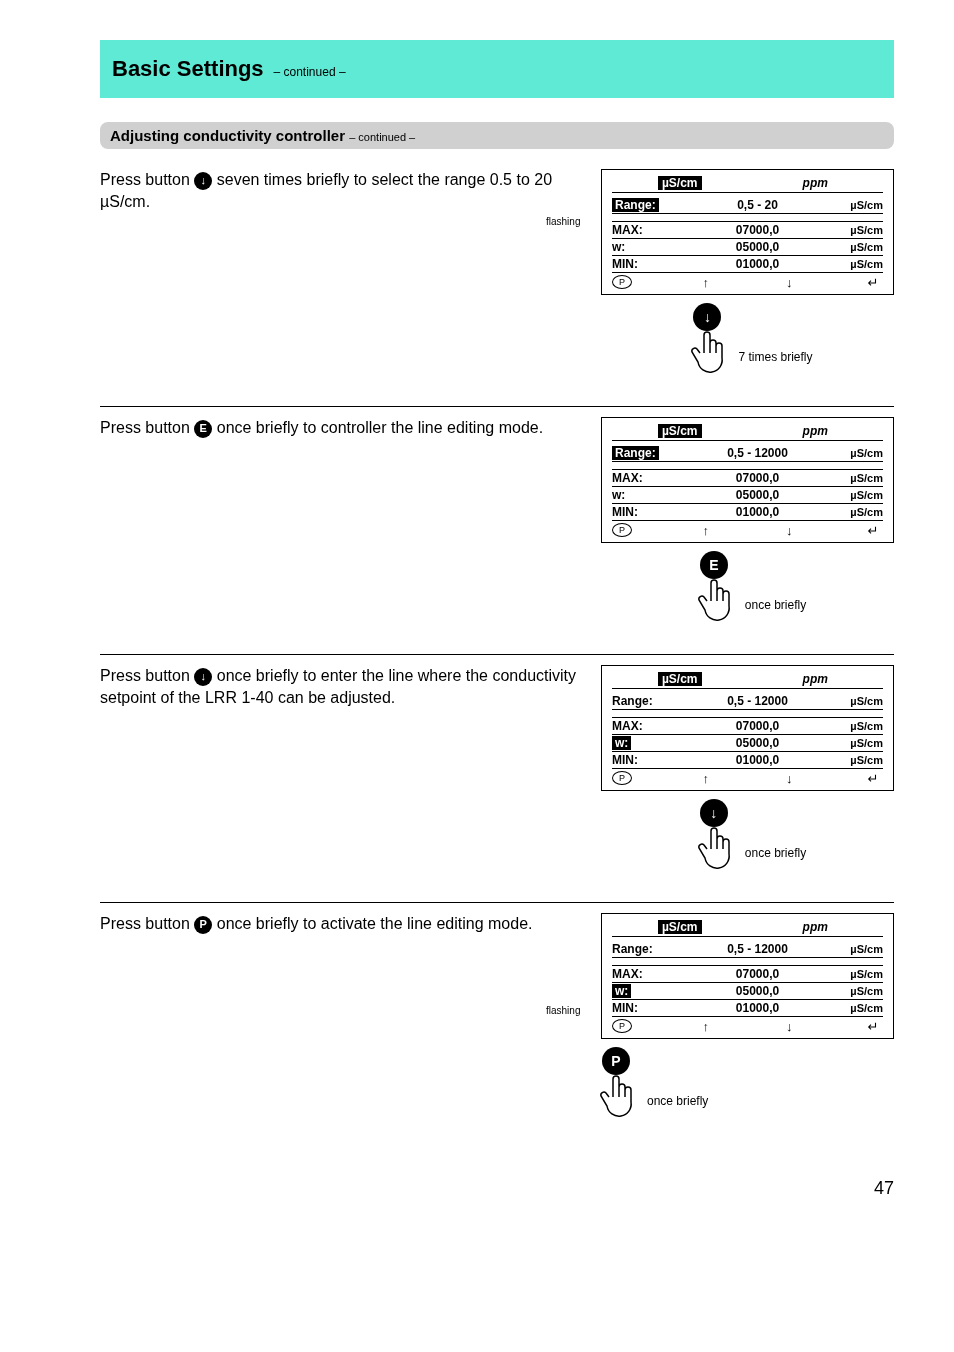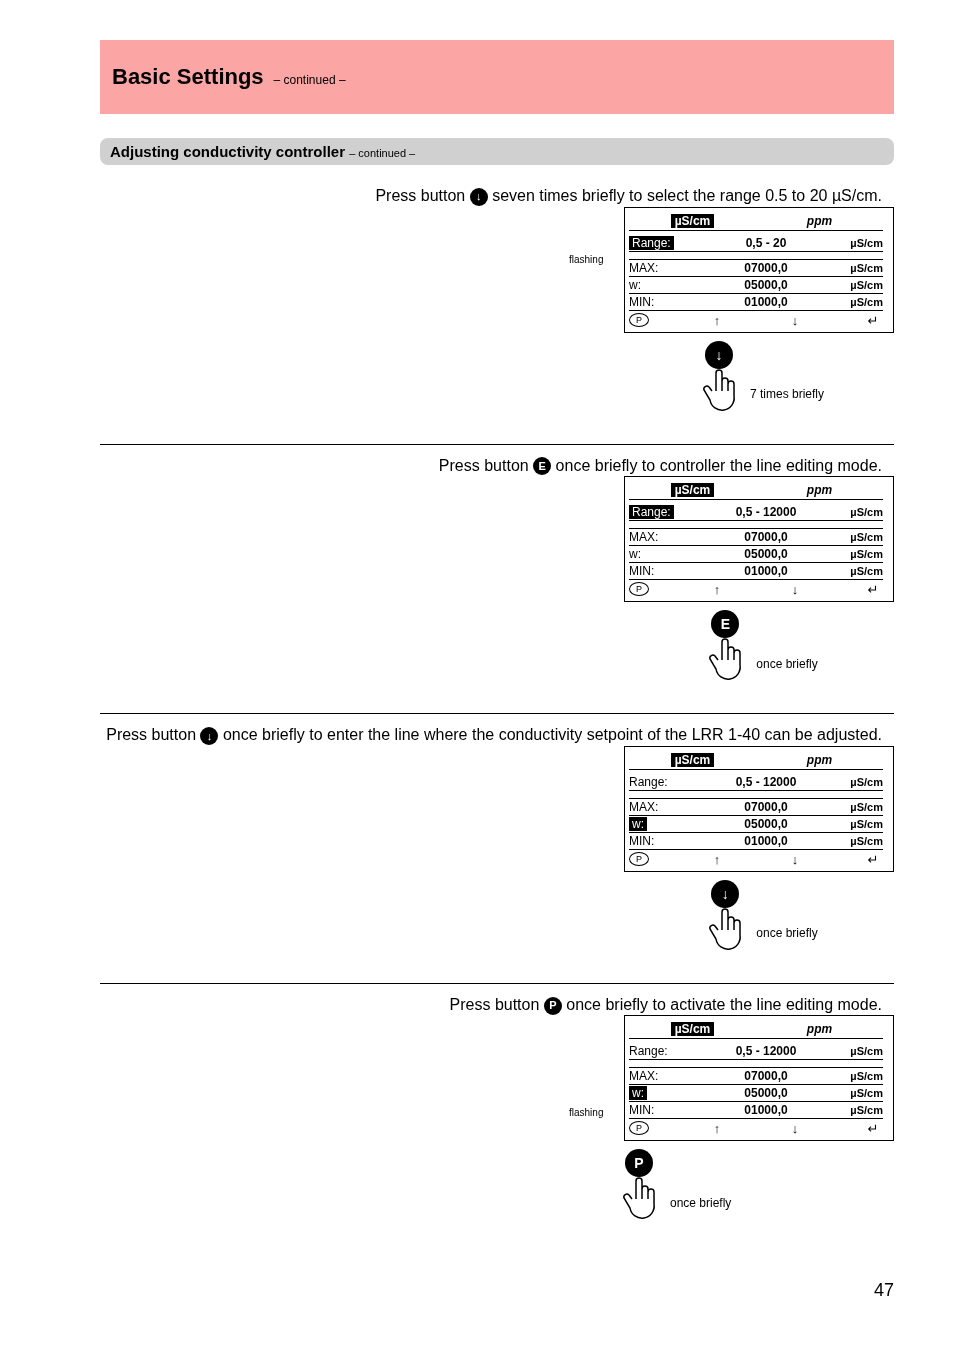--- a/index.html
+++ b/index.html
@@ -1,34 +1,34 @@
 <!DOCTYPE html>
 <html><head>
 <meta charset="utf-8">
 <style>
   * { box-sizing: border-box; margin: 0; padding: 0; }
   body { font-family: Arial, Helvetica, sans-serif; font-size: 14px; color: #000; background: #fff; width: 954px; margin: 0 auto; padding: 40px 60px 40px 100px; }
-  .title-bar { background: #fca5a5; padding: 24px 12px; margin-bottom: 24px; }
+  .title-bar { background: #5eead4; padding: 16px 12px; margin-bottom: 24px; }
   .title-bar .main { font-weight: bold; font-size: 22px; }
   .title-bar .cont { font-size: 12px; font-weight: normal; margin-left: 6px; }
   .sub-bar { background: #d0d0d0; padding: 5px 10px; font-weight: bold; font-size: 15px; margin-bottom: 10px; border-radius: 8px; }
   .sub-bar .cont { font-size: 11px; font-weight: normal; }
-  .section { display: flex; align-items: flex-end; padding: 10px 0 24px 0; flex-direction: column; }
+  .section { display: flex; align-items: flex-start; padding: 10px 0 24px 0; }
   .divider { border-bottom: 1px solid #000; margin: 0; }
   .instruction { flex: 1; font-size: 16px; line-height: 1.35; padding-right: 12px; }
   .right-col { display: flex; flex-direction: column; align-items: center; position: relative; }
   .flashing-label { font-size: 10px; position: absolute; left: -55px; bottom: 155px; }
   .flashing-label.low { bottom: 110px; }
-  .lcd { border: 1.5px solid #000; width: 270px; padding: 6px 10px 4px 4px; font-size: 12px; font-family: Arial, sans-serif; }
+  .lcd { border: 1.5px solid #000; width: 293px; padding: 6px 10px 4px 10px; font-size: 12px; font-family: Arial, sans-serif; }
   .lcd-top { display: flex; border-bottom: 1px solid #000; padding-bottom: 2px; margin-bottom: 4px; }
   .lcd-top .left { flex: 1; text-align: center; font-weight: bold; }
   .lcd-top .right { flex: 1; text-align: center; font-weight: bold; font-style: italic; }
   .lcd-top .hl { background: #000; color: #fff; padding: 0 4px; }
   .lcd-row { display: flex; align-items: center; border-bottom: 1px solid #000; padding: 1px 0; }
-  .lcd-row .label { width: 70px; font-weight: normal; }
+  .lcd-row .label { width: 70px; font-weight: bold; }
   .lcd-row .value { flex: 1; text-align: center; font-weight: bold; }
   .lcd-row .unit { width: 50px; text-align: right; font-weight: bold; font-size: 11px; }
   .lcd-row .hl-label { background: #000; color: #fff; padding: 0 3px; display: inline-block; }
   .lcd-icons { display: flex; justify-content: space-between; padding-top: 2px; font-size: 13px; }
   .lcd-icons span { width: 20px; text-align: center; }
   .p-circle { border: 1px solid #000; border-radius: 50%; width: 14px; height: 14px; display: inline-flex; align-items: center; justify-content: center; font-size: 9px; }
   .press-block { display: flex; align-items: flex-start; margin-top: 8px; }
   .btn-icon { width: 28px; height: 28px; border-radius: 50%; background: #000; color: #fff; display: inline-flex; align-items: center; justify-content: center; font-weight: bold; font-size: 14px; margin-bottom: -4px; }
   .hand { width: 50px; height: 55px; position: relative; }
   .hand svg { width: 100%; height: 100%; }

